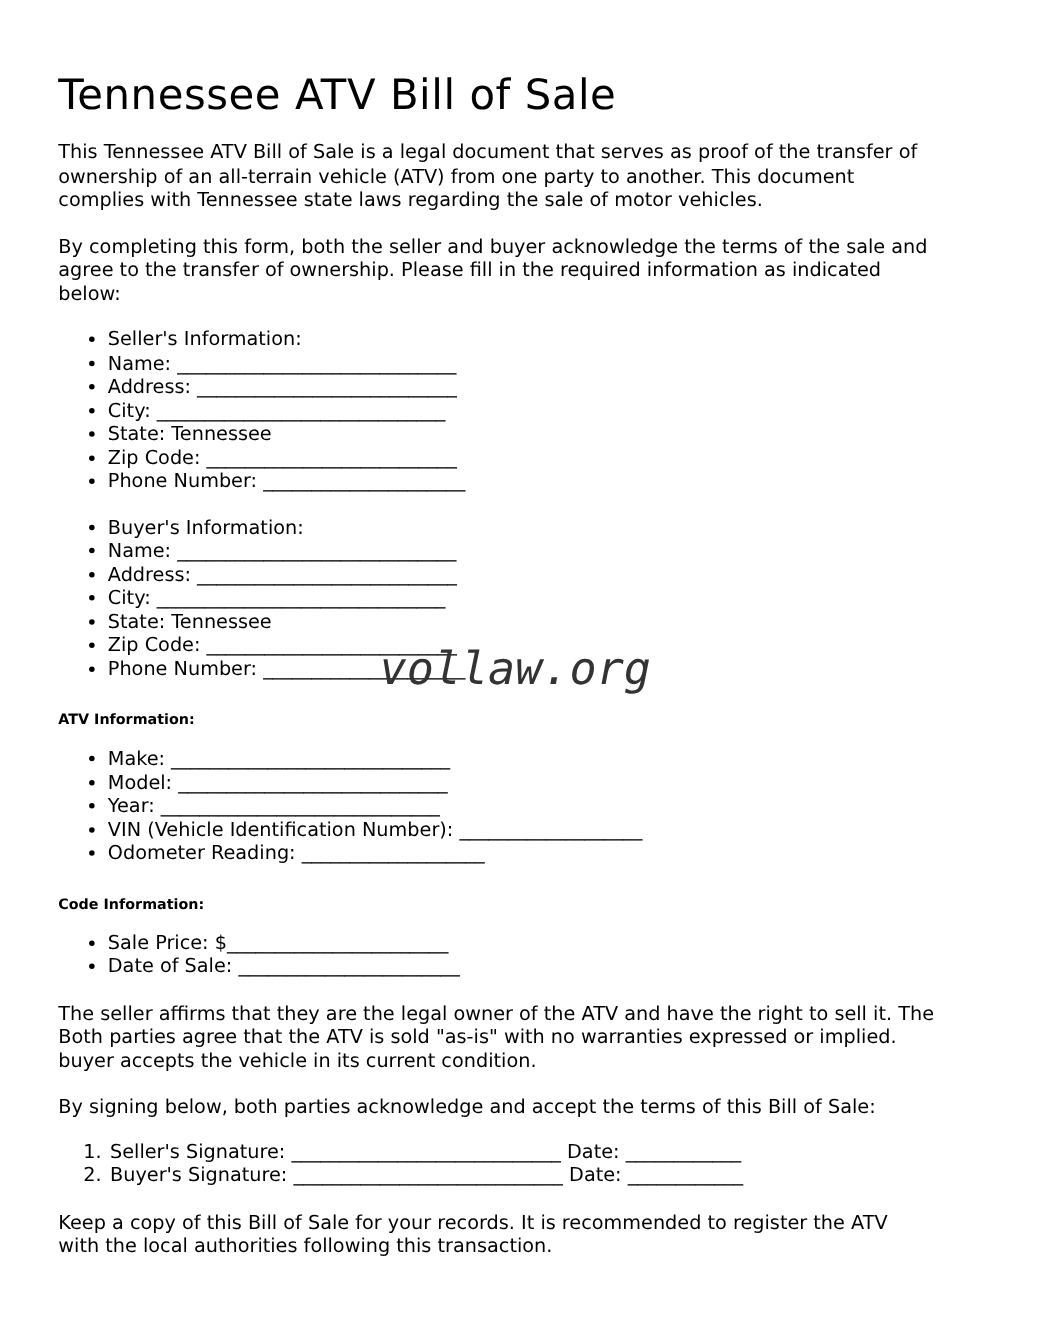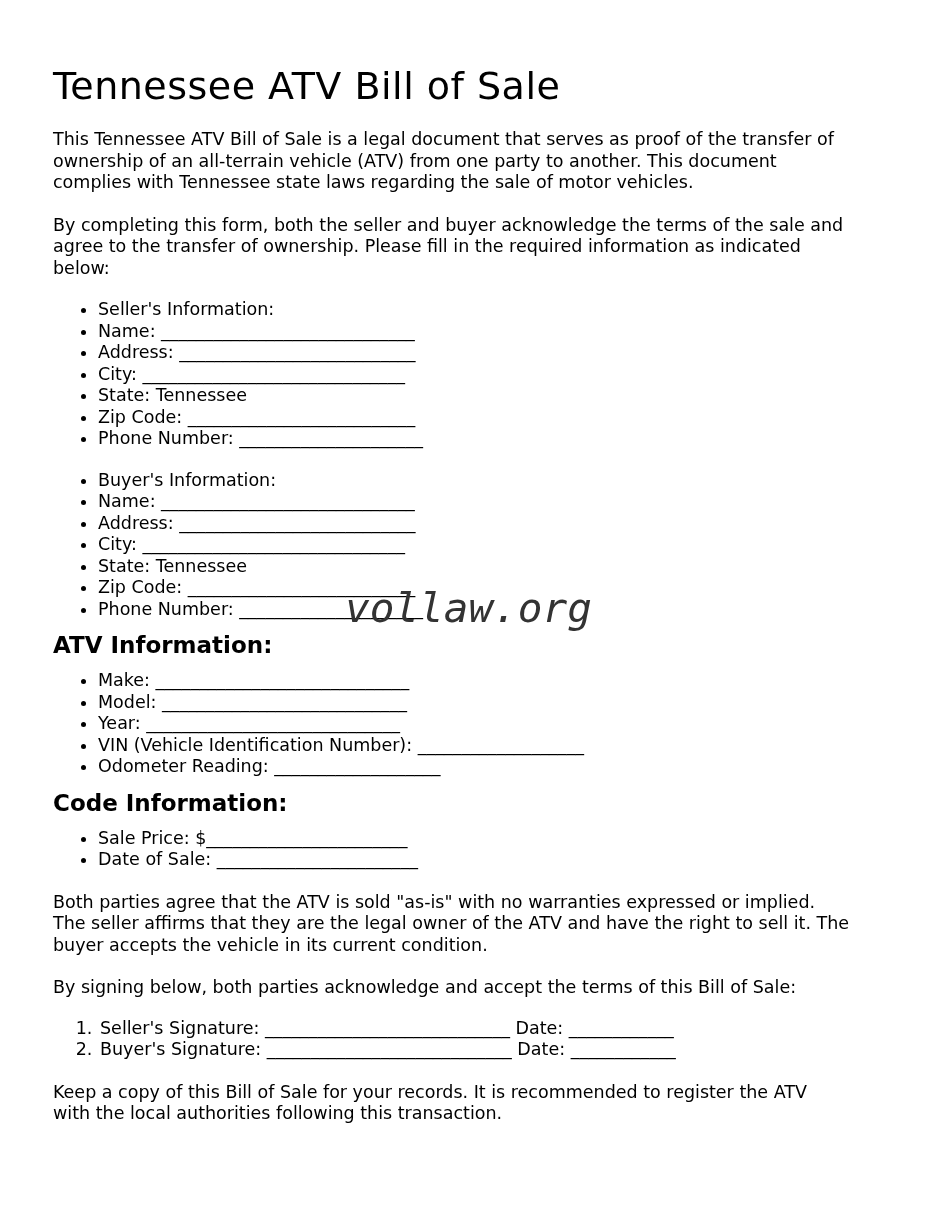--- a/index.html
+++ b/index.html
@@ -22,23 +22,23 @@
   }
 
   .para {
     font-size: 17.5px;
     line-height: 21.5px;
     margin: 21px 0 0 0;
   }
   .line { display: block; white-space: nowrap; }
 
   h2.section-heading {
-    font-size: 23px;
+    font-size: 13px;
     line-height: 22px;
-    margin: 14px 0 0 0;
+    margin: 24px 0 0 0;
     font-weight: bold;
   }
 
   ul.field-list, ol.sig-list {
     font-size: 17.5px;
     line-height: 21.5px;
     margin: 20px 0 0 0;
     padding-left: 45px;
   }
   ul.tight { margin-top: 14px; }
@@ -109,22 +109,22 @@
     <li>Odometer Reading: ___________________</li>
   </ul>
 
   <h2 class="section-heading">Code Information:</h2>
   <ul class="field-list tight">
     <li>Sale Price: $_______________________</li>
     <li>Date of Sale: _______________________</li>
   </ul>
 
   <p class="para">
+    <span class="line">The seller affirms that they are the legal owner of the ATV and have the right to sell it. The</span>
     <span class="line">Both parties agree that the ATV is sold "as-is" with no warranties expressed or implied.</span>
-    <span class="line">The seller affirms that they are the legal owner of the ATV and have the right to sell it. The</span>
     <span class="line">buyer accepts the vehicle in its current condition.</span>
   </p>
 
   <p class="para">
     <span class="line">By signing below, both parties acknowledge and accept the terms of this Bill of Sale:</span>
   </p>
 
   <ol class="sig-list">
     <li><span class="bold">Seller's Signature:</span><span> ____________________________ Date: ____________</span></li>
     <li><span class="bold">Buyer's Signature:</span><span> ____________________________ Date: ____________</span></li>

